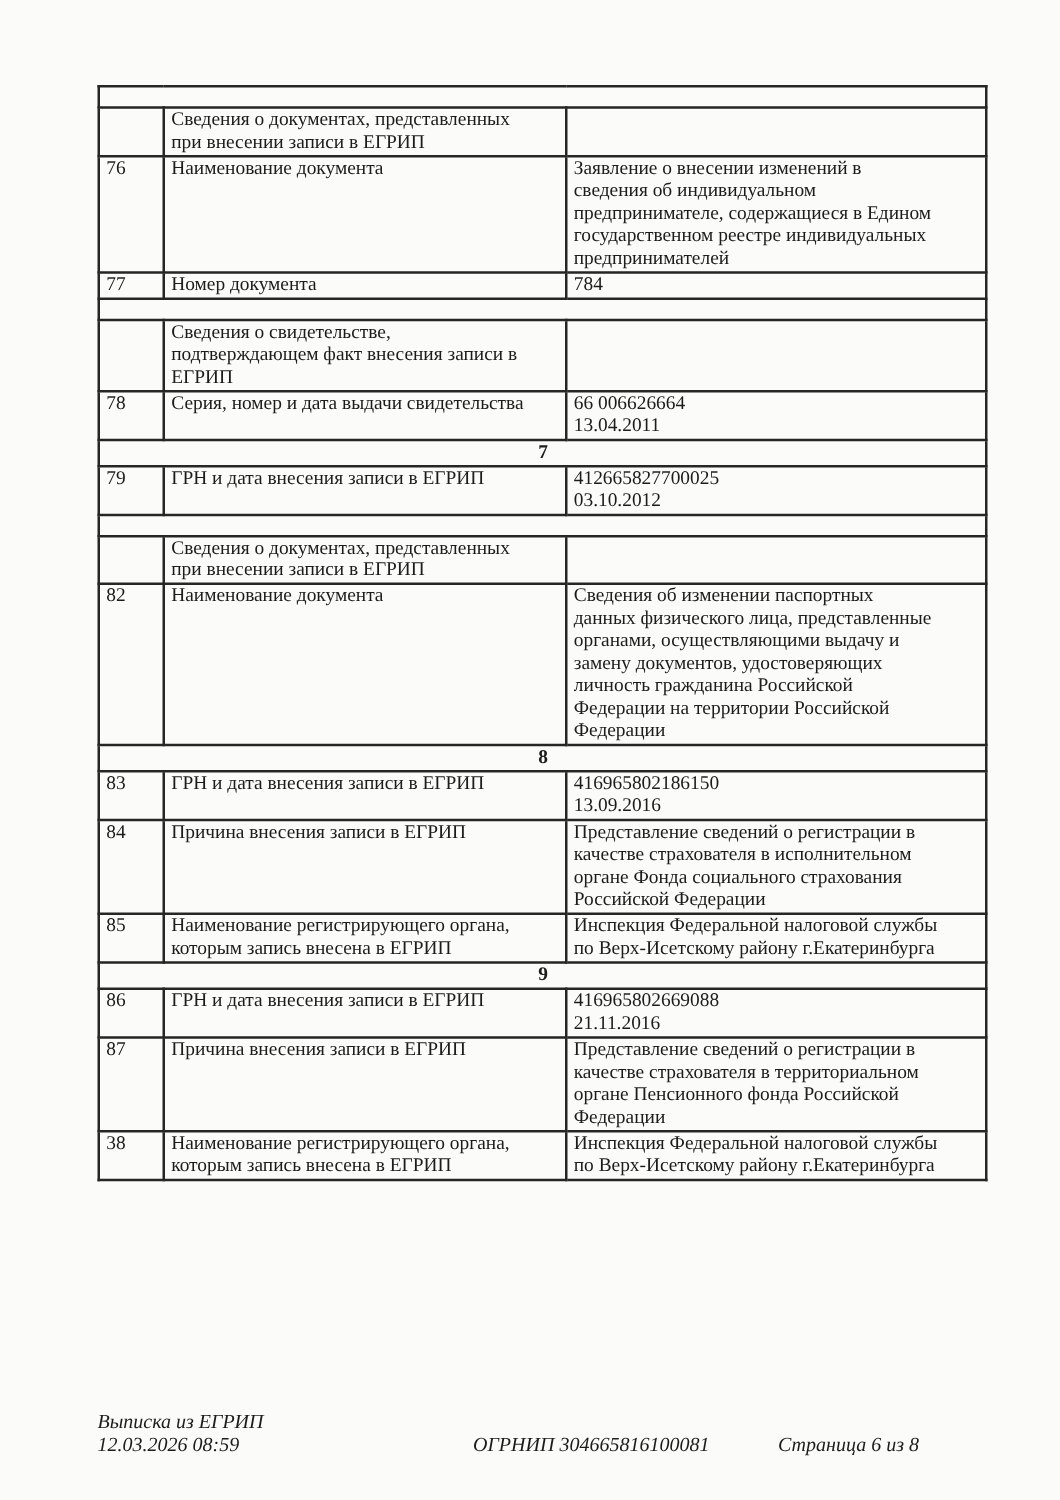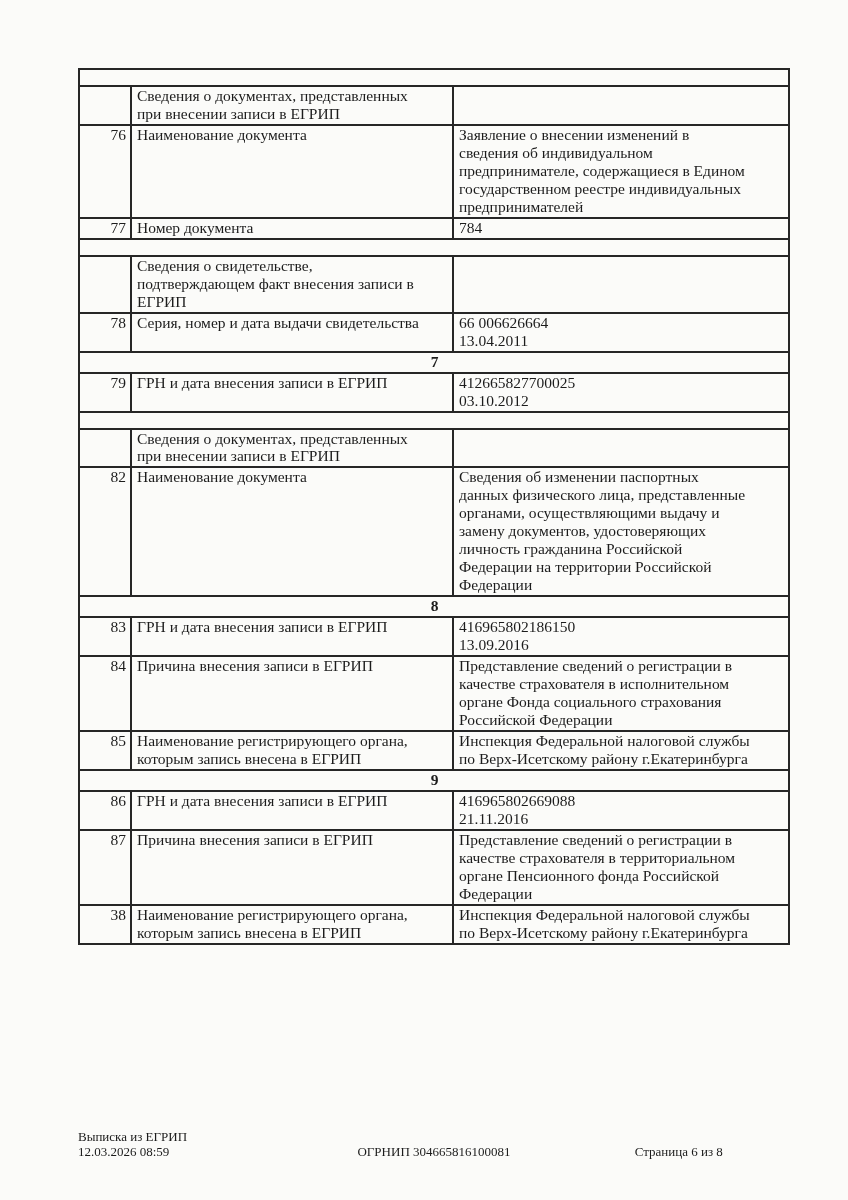--- a/index.html
+++ b/index.html
@@ -31,44 +31,45 @@
     color:var(--text);
   }
   table.egrip td{
     border:2px solid var(--border);
     padding:0 4px 1px 5px;
     vertical-align:top;
     white-space:pre-line;
     overflow:hidden;
   }
   td.num{
-    text-align:right;
+    text-align:left;
     padding-left:1px;padding-right:1px;
   }
   tr.spacer td{
     height:15px;
     padding:0;
   }
   tr.section td{
     text-align:center;
     font-weight:bold;
   }
   .footer{
     position:absolute;
     left:78px;
     top:1129px;
     width:712px;
     display:flex;
     align-items:flex-end;
-    font-size:13px;
+    font-size:16px;
     line-height:1.18;
     color:var(--text);
+    font-style:italic;
   }
   .footer .f-left{flex:1;text-align:left;}
-  .footer .f-center{flex:1.2;text-align:center;}
+  .footer .f-center{flex:1.2;text-align:right;}
   .footer .f-right{flex:1;text-align:center;}
 </style>
 </head>
 <body>
 
 <div class="page">
 
   <table class="egrip">
     <colgroup>
       <col style="width:52px">

